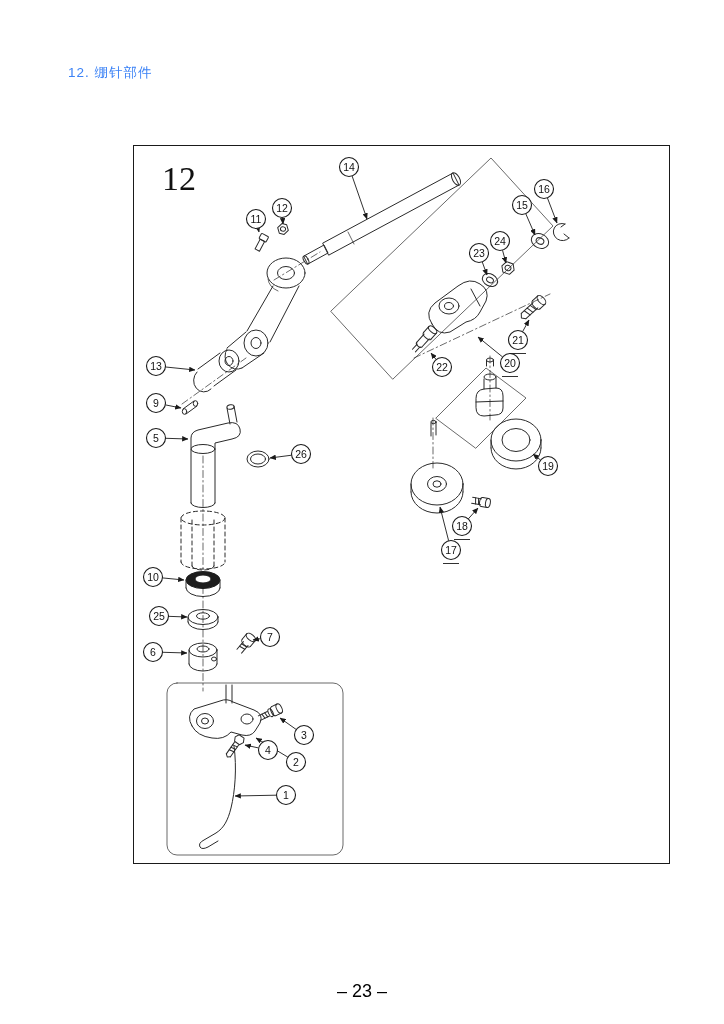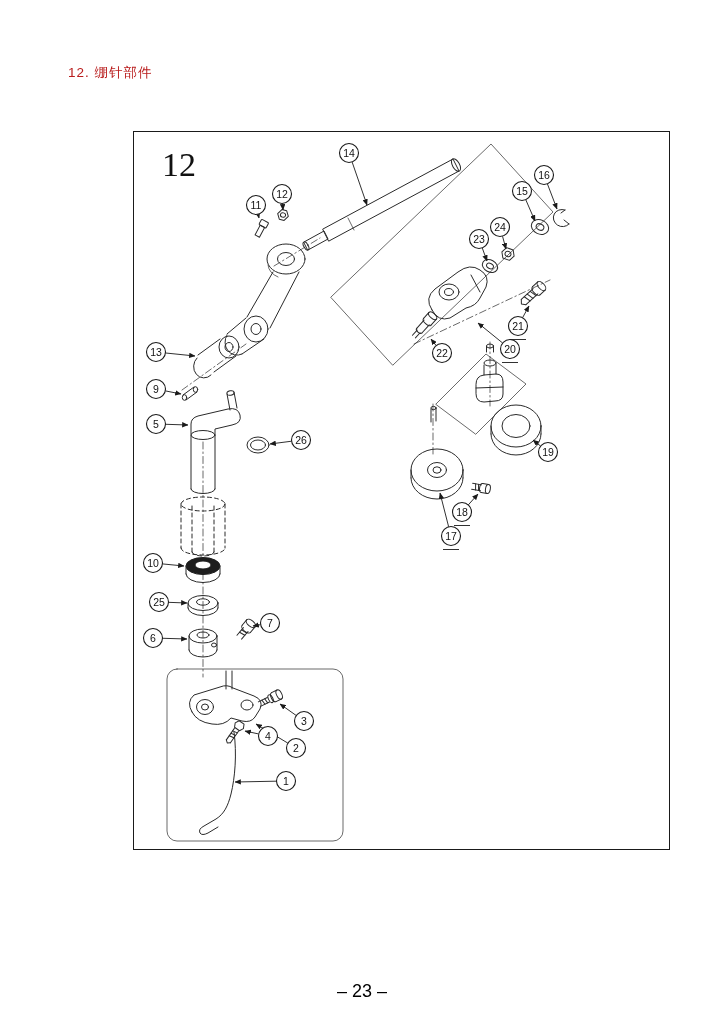--- a/index.html
+++ b/index.html
@@ -2,24 +2,24 @@
 <html><head>
 <meta charset="utf-8">
 <style>
   html,body{margin:0;padding:0;background:#e8e8e8;}
   .page{
     position:relative;width:724px;height:1024px;background:#ffffff;
     font-family:"Liberation Sans",sans-serif;color:#111;overflow:hidden;
     margin:0 auto;
   }
   .section-header{
-    position:absolute;left:68px;top:64px;font-size:13.5px;letter-spacing:1px;color:#b91c1c;
+    position:absolute;left:68px;top:64px;font-size:13.5px;letter-spacing:1px;color:#3b82f6;
   }
   .frame{
-    position:absolute;left:133px;top:131px;width:535px;height:717px;
+    position:absolute;left:133px;top:145px;width:535px;height:717px;
     border:1.5px solid #1a1a1a;box-sizing:content-box;
   }
   .fig-num{
     position:absolute;left:28px;top:14px;
     font-family:"Liberation Serif",serif;font-size:34px;color:#111;z-index:2;
   }
   #diagram-svg{width:100%;height:100%;display:block;}
   .page-number{
     position:absolute;bottom:22px;left:0;width:100%;text-align:center;
     font-size:18px;color:#000;

